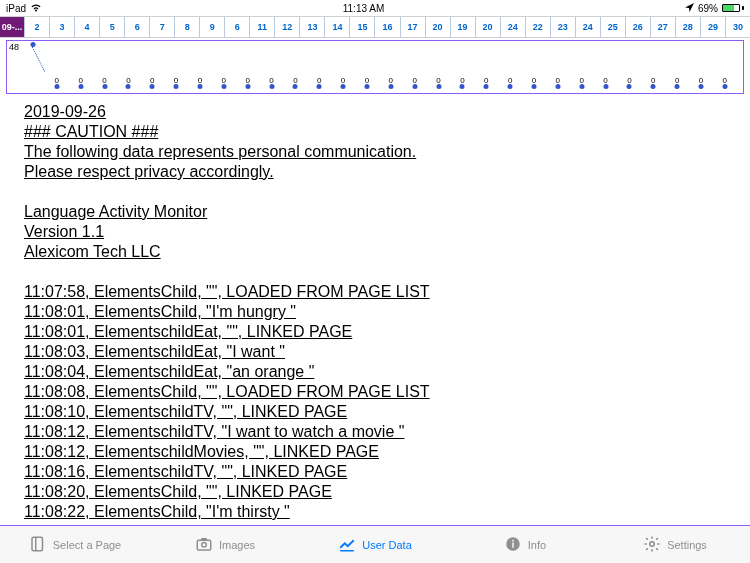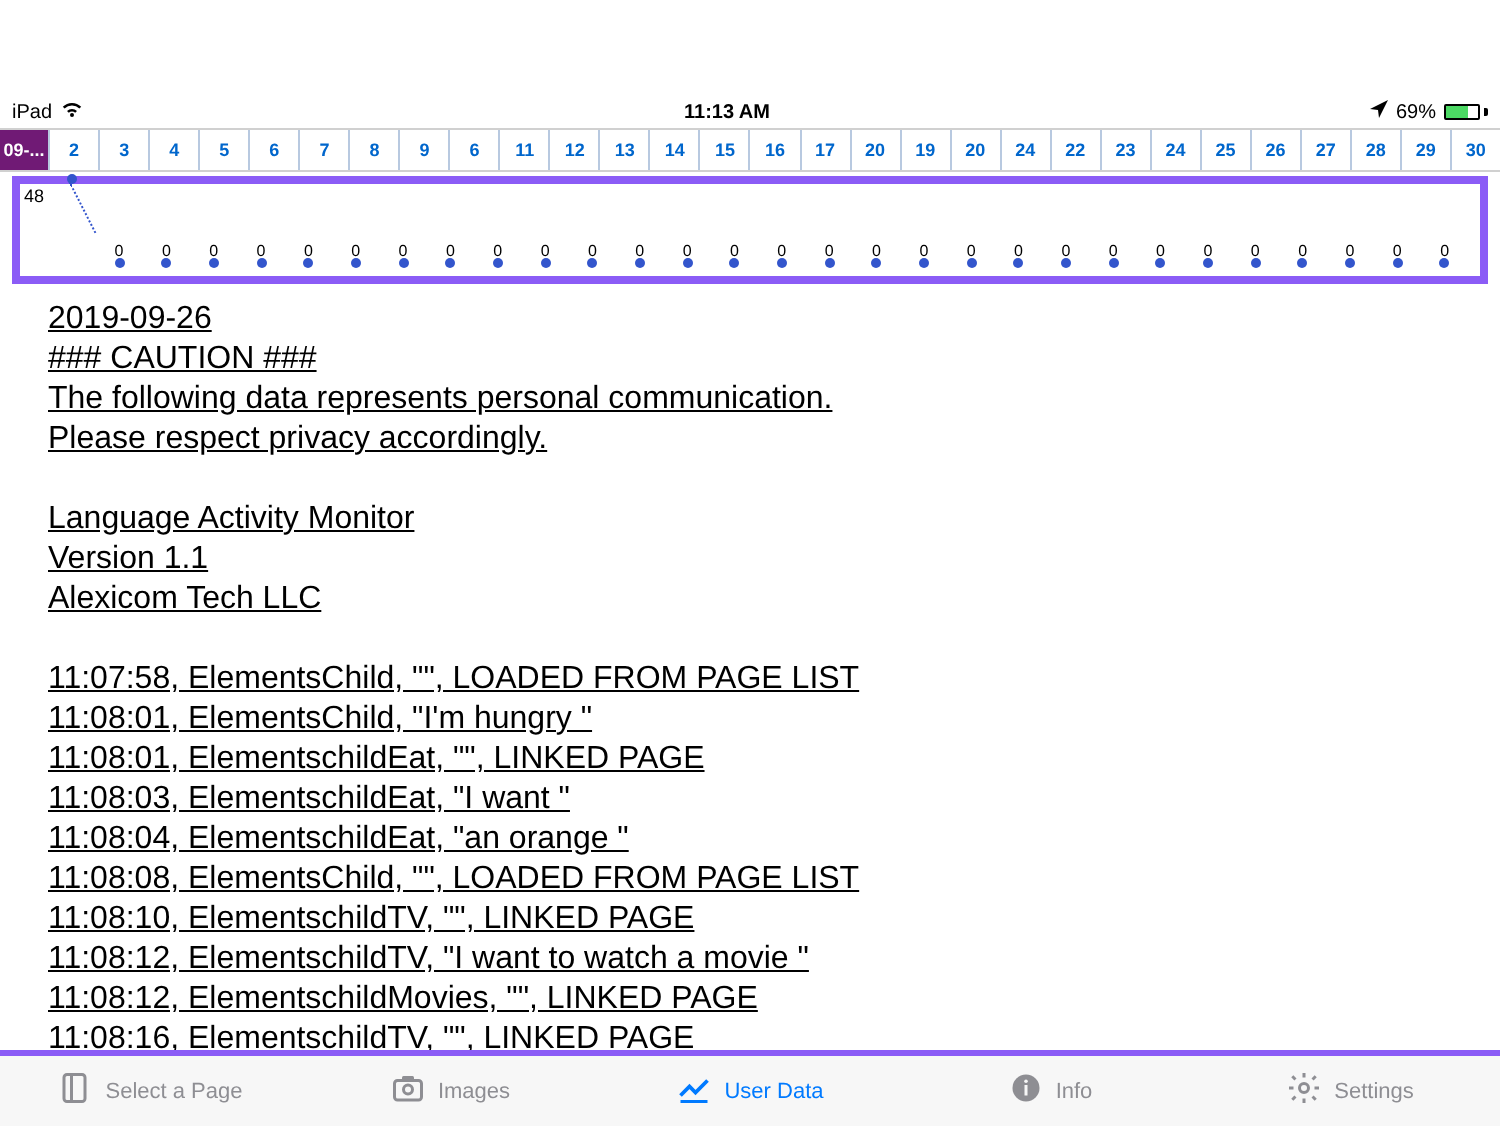--- a/index.html
+++ b/index.html
@@ -1,55 +1,55 @@
 <!DOCTYPE html>
 <html><head>
 <meta charset="utf-8">
 <style>
 * { margin: 0; padding: 0; box-sizing: border-box; }
 html, body { width: 750px; height: 563px; font-family: -apple-system, "Helvetica Neue", Arial, sans-serif; background: #fff; overflow: hidden; }
-.statusbar { height: 16px; display: flex; align-items: center; justify-content: space-between; padding: 0 6px; font-size: 10px; color: #000; margin-top: 48px; }
+.statusbar { height: 16px; display: flex; align-items: center; justify-content: space-between; padding: 0 6px; font-size: 10px; color: #000; }
 .statusbar .left, .statusbar .right { display: flex; align-items: center; gap: 4px; }
 .wifi-icon { display: inline-block; }
 .loc-icon { display: inline-block; }
 .battery { display: inline-flex; align-items: center; gap: 2px; }
 .battery-body { width: 18px; height: 8px; border: 1px solid #000; border-radius: 1px; position: relative; }
 .battery-fill { position: absolute; left: 0; top: 0; bottom: 0; width: 69%; background: #4cd964; }
 .battery-tip { width: 2px; height: 4px; background: #000; border-radius: 0 1px 1px 0; }
 .calendar-row { display: flex; height: 22px; border-top: 1px solid #d0d0d0; border-bottom: 1px solid #d0d0d0; }
 .calendar-cell { flex: 1 1 0; border-right: 1px solid #b8c9e0; display: flex; align-items: center; justify-content: center; font-size: 9px; font-weight: 600; color: #0066cc; background: #fff; cursor: pointer; }
 .calendar-cell:last-child { border-right: none; }
 .calendar-cell.selected { background: #701a75; color: #fff; }
 .chart-wrap { padding: 2px 6px 0 6px; }
-.chart { border: 4px solid #8b5cf6; height: 54px; position: relative; background: #fff; }
+.chart { border: 1px solid #8b5cf6; height: 54px; position: relative; background: #fff; }
 .chart .ylabel { position: absolute; left: 2px; top: 1px; font-size: 9px; color: #000; }
 .chart-inner { position: absolute; left: 14px; right: 6px; bottom: 2px; height: 48px; display: flex; align-items: flex-end; }
 .data-col { flex: 1 1 0; display: flex; flex-direction: column; align-items: center; justify-content: flex-end; position: relative; height: 100%; }
 .data-col .dot { width: 5px; height: 5px; background: #3355cc; border-radius: 50%; position: absolute; left: 50%; transform: translateX(-50%); }
 .data-col .val { position: absolute; font-size: 8px; color: #000; left: 50%; transform: translateX(-50%); bottom: 6px; }
 .segline { position: absolute; border-top: 1px dotted #3355cc; transform-origin: left center; }
 .log-area { padding: 8px 6px 0 24px; font-size: 16px; color: #000; line-height: 1.25; height: 428px; overflow: hidden; white-space: pre-line; text-decoration: underline; }
-.tabbar { position: absolute; bottom: 0; left: 0; right: 0; height: 38px; background: #f7f7f7; border-top: 3px solid #8b5cf6; display: flex; justify-content: space-between; }
+.tabbar { position: absolute; bottom: 0; left: 0; right: 0; height: 38px; background: #f7f7f7; border-top: 1px solid #8b5cf6; display: flex; justify-content: space-between; }
 .tab { flex: 1; display: flex; align-items: center; justify-content: center; gap: 6px; font-size: 11px; color: #8e8e93; cursor: pointer; }
 .tab.active { color: #007aff; }
 .tab svg { width: 18px; height: 18px; }
 </style>
 </head>
 <body>
 
 <div class="statusbar">
   <div class="left">
     <span>iPad</span>
     <span class="wifi-icon">
       <svg width="12" height="9" viewBox="0 0 12 9">
           <path d="M6 8.5a1 1 0 100-2 1 1 0 000 2zM3.5 5.5a3.5 3.5 0 015 0l-.9.9a2.2 2.2 0 00-3.2 0l-.9-.9zM1.4 3.4a6.5 6.5 0 019.2 0l-.9.9a5.2 5.2 0 00-7.4 0l-.9-.9z" fill="#000"></path>
         </svg>
     </span>
   </div>
-  <div style="font-weight:700">11:13 AM</div>
+  <div style="font-weight:400">11:13 AM</div>
   <div class="right">
     <span class="loc-icon">
       <svg width="9" height="9" viewBox="0 0 9 9">
           <path d="M0 4.5L9 0 4.5 9 4 5 0 4.5z" fill="#000"></path>
         </svg>
     </span>
     <span>69%</span>
     <span class="battery">
       <span class="battery-body">
           <span class="battery-fill"></span>

